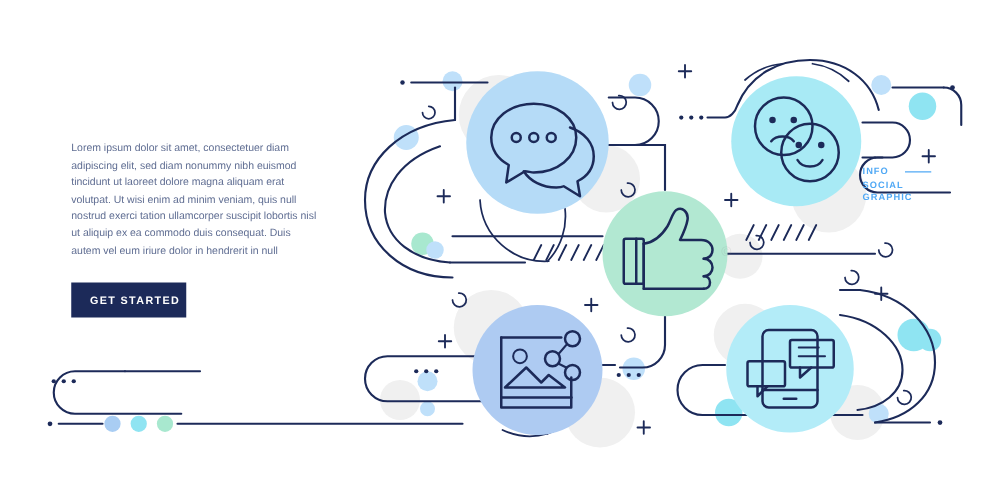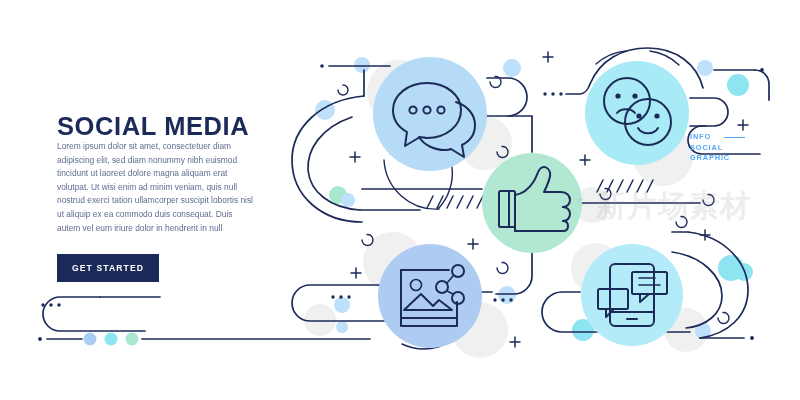--- a/index.html
+++ b/index.html
@@ -39,21 +39,21 @@
     text-align:left;
   }
   #cta-button {
     margin-top:19px;
     display:inline-block;
     background:#1c2a59;
     color:#ffffff;
     font-size:8.6px;
     font-weight:bold;
     letter-spacing:1.1px;
-    padding:9px 15px 9px 15px;
+    padding:9px 5px 9px 15px;
     border:none;
     cursor:pointer;
   }
 
   
   #graphic { position:absolute; left:0; top:0; width:800px; height:400px; }
   #graphic svg { display:block; }
 
   
   #info-label {
@@ -377,24 +377,22 @@
       <g>
         <circle cx="90" cy="339" r="6.5" fill="#a9cdf3"></circle>
         <circle cx="111" cy="339" r="6.5" fill="#8fe4f2"></circle>
         <circle cx="132" cy="339" r="6.5" fill="#a8e8cf"></circle>
       </g>
 
     </svg>
   </div>
 
   <div id="watermark-mark">©</div>
-  <div id="watermark">新片场素材</div>
 
   <div id="text-panel">
-    <h1 id="page-title">SOCIAL MEDIA</h1>
     <p id="body-copy">Lorem ipsum dolor sit amet, consectetuer diam adipiscing elit, sed diam nonummy nibh euismod tincidunt ut laoreet dolore magna aliquam erat volutpat. Ut wisi enim ad minim veniam, quis null nostrud exerci tation ullamcorper suscipit lobortis nisl ut aliquip ex ea commodo duis consequat. Duis autem vel eum iriure dolor in hendrerit in null</p>
     <button id="cta-button">GET STARTED</button>
   </div>
 
   <div id="info-label">
     <div class="row1">
       <span>INFO</span>
       <span class="rule"></span>
     </div>
     <div>SOCIAL</div>

